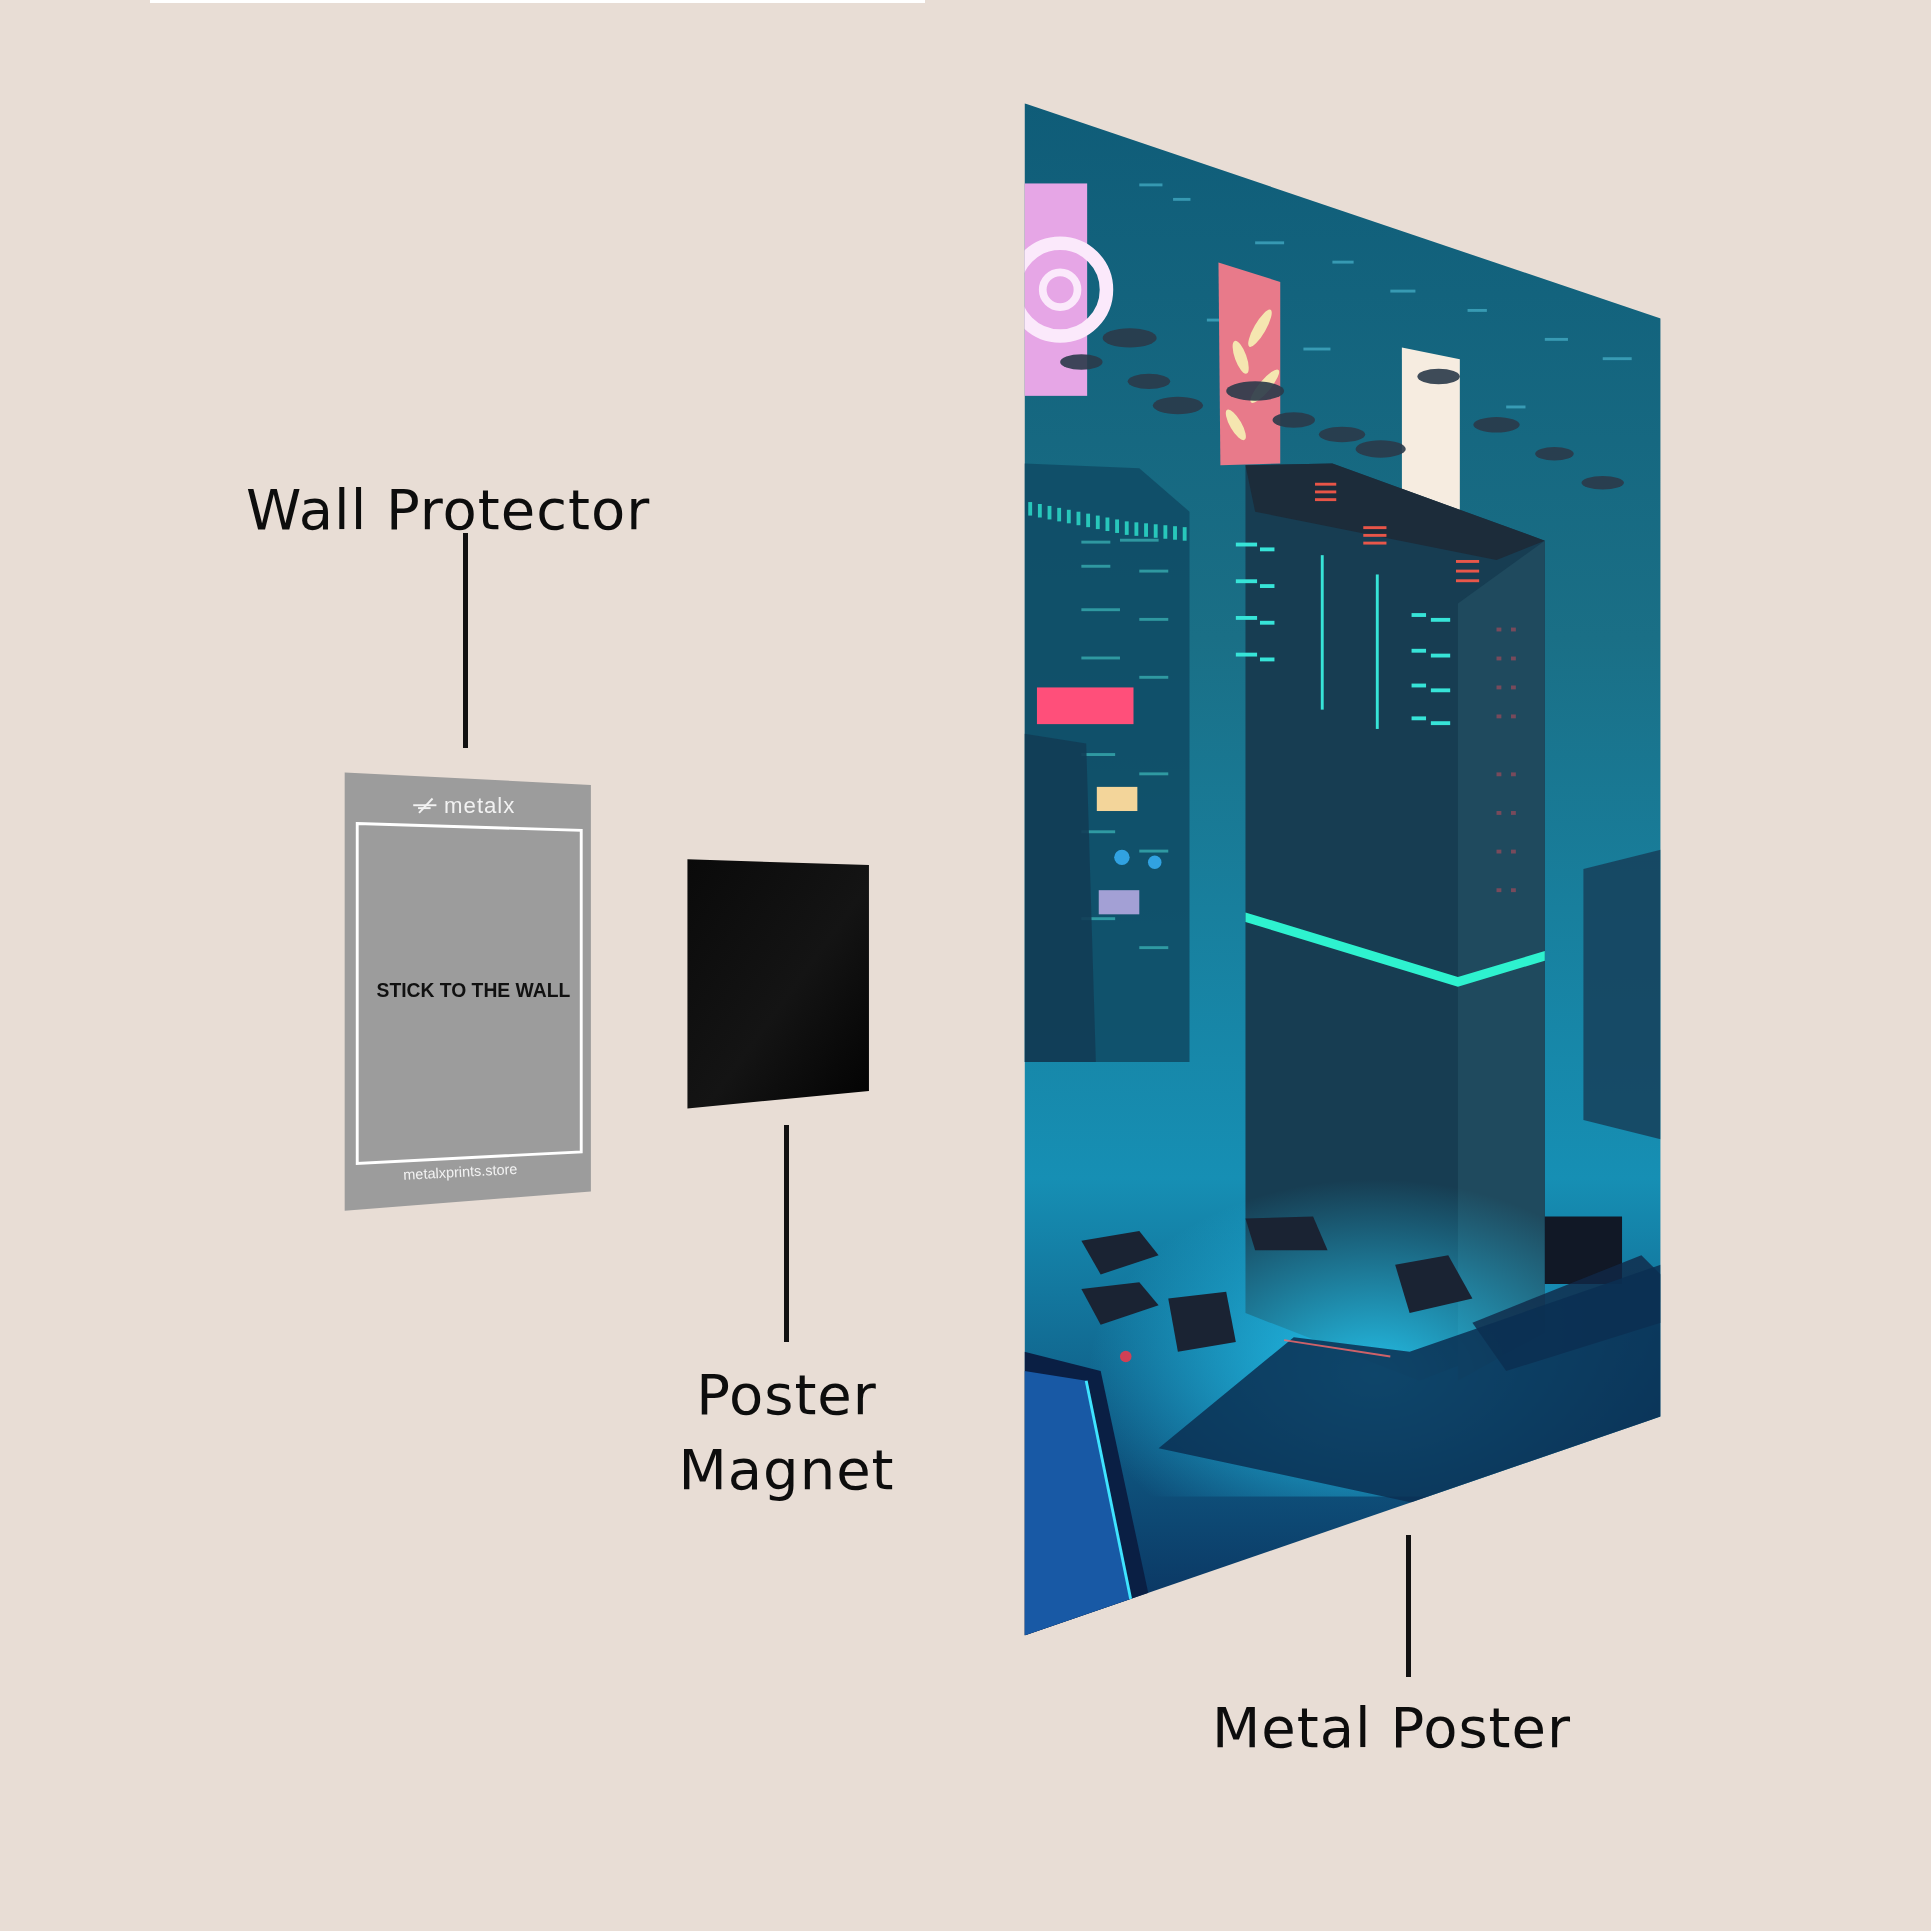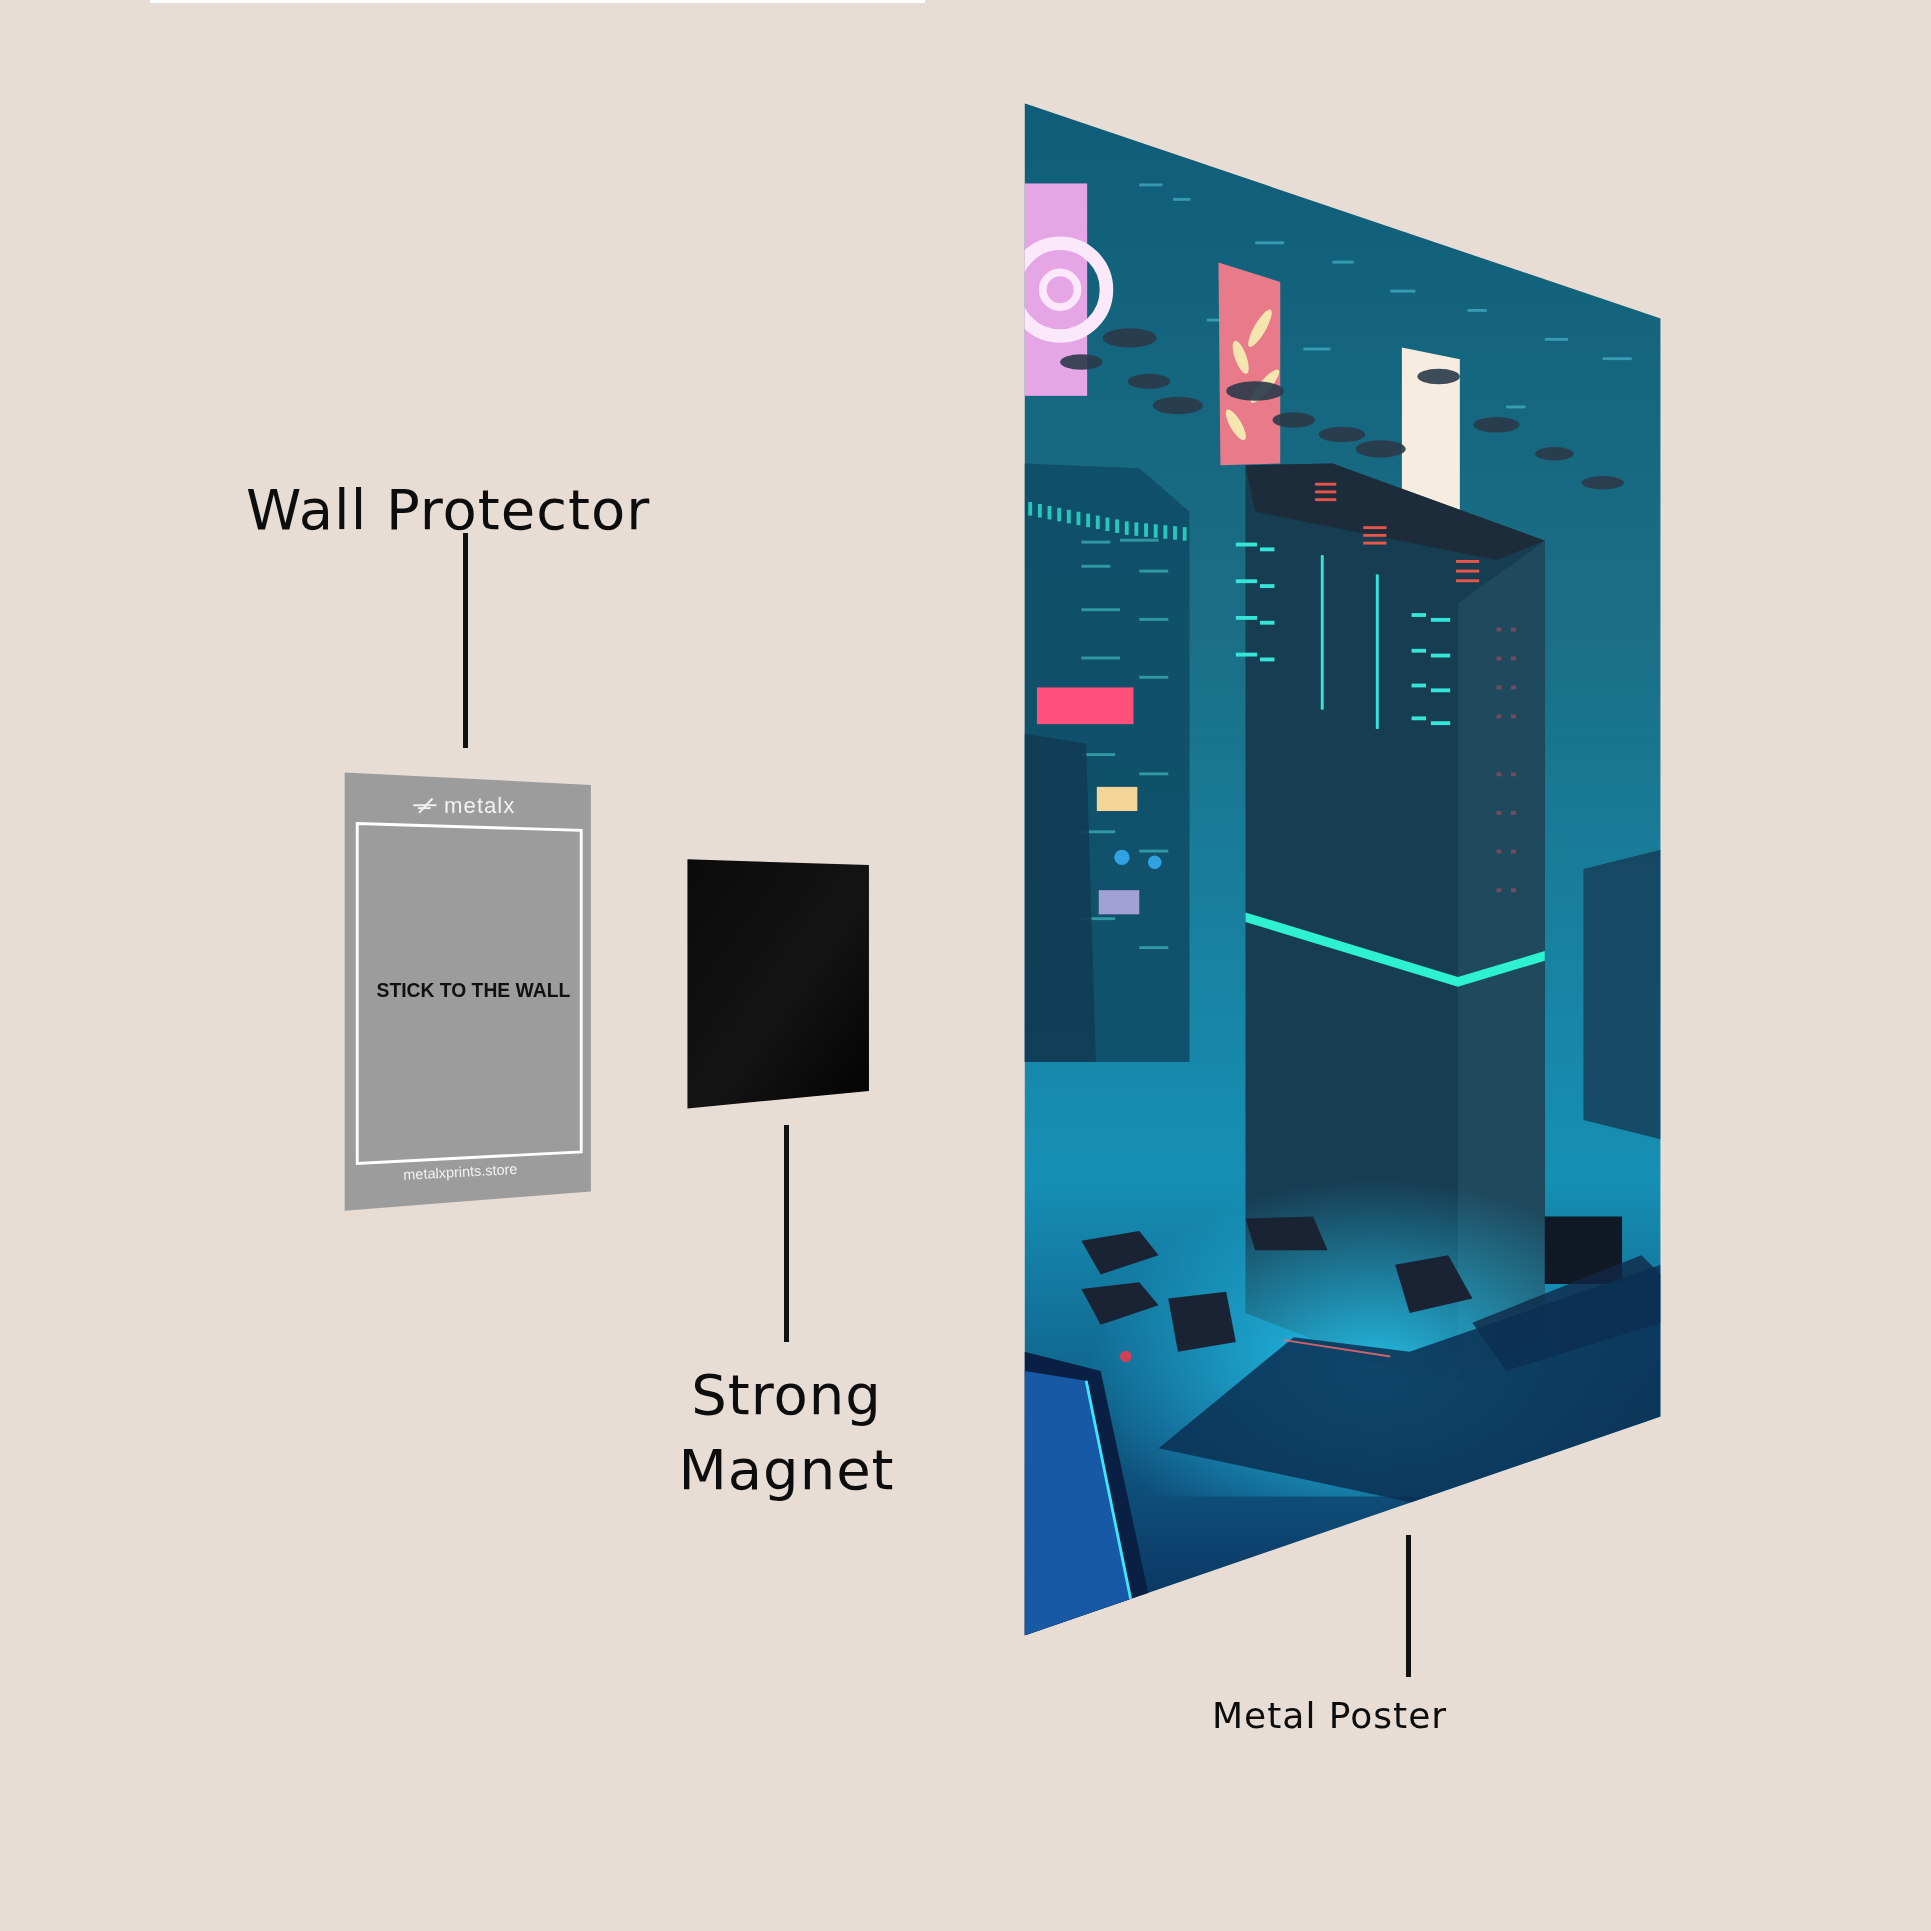--- a/index.html
+++ b/index.html
@@ -16,21 +16,21 @@
     .label {
       color: #0d0d0d;
       font-family: "DejaVu Sans", sans-serif;
       font-weight: 400;
       letter-spacing: 1px;
       white-space: nowrap;
       margin-top: 15px;
     }
     .label-wall { left: 246px; top: 462px; font-size: 56px; }
     .label-magnet { left: 666px; top: 1342px; font-size: 56px; line-height: 75px; text-align: center; width: 241px; }
-    .label-poster { left: 1212px; top: 1680px; font-size: 36px; }
+    .label-poster { left: 1212px; top: 1680px; font-size: 56px; }
     .connector { width: 4.8px; background: #111; }
     .conn-wall { left: 463px; top: 533px; height: 215px; }
     .conn-magnet { left: 784px; top: 1125px; height: 217px; }
     .conn-poster { left: 1406px; top: 1535px; height: 142px; }
 
     svg text { font-family: "Liberation Sans", sans-serif; }
   </style>
 </head>
 <body>
 
@@ -253,19 +253,19 @@
       <polygon points="1061,1400 1140,1420 1200,1700 1061,1700" fill="#0a1f44"></polygon>
       <polygon points="1061,1420 1125,1430 1180,1700 1061,1700" fill="#1a5fb0" opacity="0.9"></polygon>
       <line x1="1125" y1="1430" x2="1180" y2="1700" stroke="#3fe4ff" stroke-width="3"></line>
       <circle cx="1166" cy="1405" r="6" fill="#ff3344" opacity="0.8"></circle>
     </g>
   </g>
 </svg>
 
 <div class="abs connector conn-magnet"></div>
 <div class="abs label label-magnet">
-  <div>Strong</div>
+  <div>Poster</div>
   <div>Magnet</div>
 </div>
 
 <div class="abs connector conn-poster"></div>
 <div class="abs label label-poster">Metal Poster</div>
 
 
 </body></html>

